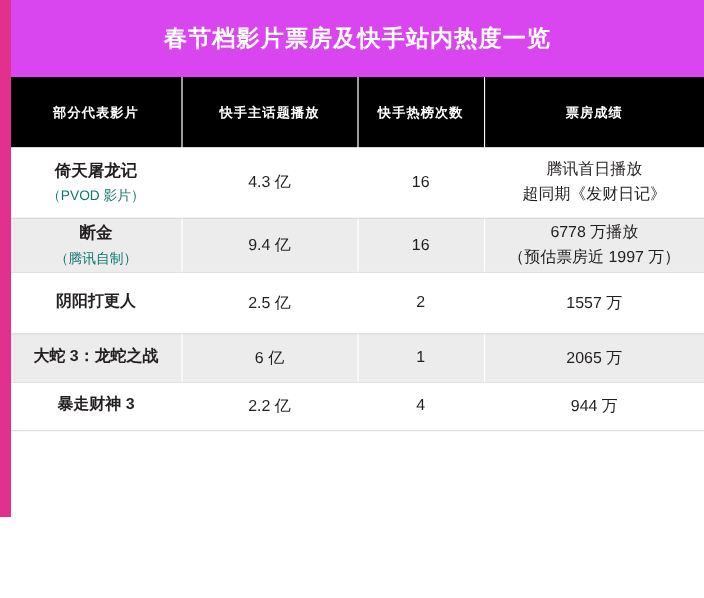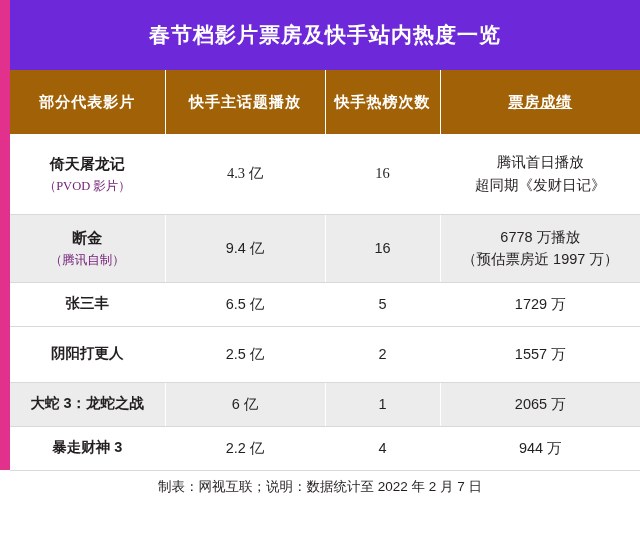--- a/index.html
+++ b/index.html
@@ -28,69 +28,69 @@
     width: 10px;
     height: 470px;
     background: #e2318d;
   }
   .title-bar {
     position: absolute;
     left: 10px;
     top: 0;
     width: 630px;
     height: 70px;
-    background: #6d28d9;
+    background: #d946ef;
     display: flex;
     align-items: center;
     justify-content: center;
   }
   .title-bar .title-text {
     color: #ffffff;
     font-size: 21px;
     font-weight: bold;
     letter-spacing: 1px;
   }
   table.main {
     position: absolute;
     left: 10px;
     top: 70px;
     width: 630px;
     border-collapse: collapse;
     table-layout: fixed;
   }
   table.main th {
-    background: #a16207;
+    background: #000000;
     color: #ffffff;
-    font-size: 15px;
+    font-size: 12px;
     font-weight: bold;
     height: 62px;
     text-align: center;
     letter-spacing: 1px;
     border-right: 1px solid #ffffff;
   }
-  table.main th:last-child { border-right: none; text-decoration: underline; }
+  table.main th:last-child { border-right: none; }
   table.main td {
     text-align: center;
     font-size: 14.5px;
     color: #231f20;
     border-right: 1px solid #ffffff;
     border-bottom: 1px solid #d9d9d9;
     vertical-align: middle;
   }
   table.main td:last-child { border-right: none; }
   tr.alt td { background: #ececec; }
   tr.plain td { background: #ffffff; }
   .cell-main {
     font-weight: bold;
     font-size: 15px;
     line-height: 1.5;
   }
   .cell-sub {
     display: block;
-    color: #701a75;
+    color: #0f766e;
     font-size: 12.5px;
     font-weight: normal;
     margin-top: 3px;
   }
   .two-line span { display: block; line-height: 1.55; }
   .footer {
     position: absolute;
     left: 0;
     top: 478px;
     width: 640px;
@@ -123,49 +123,43 @@
     </colgroup>
     <thead>
       <tr>
         <th>部分代表影片</th>
         <th>快手主话题播放</th>
         <th>快手热榜次数</th>
         <th>票房成绩</th>
       </tr>
     </thead>
     <tbody>
-      <tr class="plain" style="height:80px;font-family:Liberation Serif, serif;">
+      <tr class="plain" style="height:64px;">
         <td>
           <div class="cell-main">倚天屠龙记</div>
           <span class="cell-sub">（PVOD 影片）</span>
         </td>
         <td>4.3 亿</td>
         <td>16</td>
         <td class="two-line">
           <span>腾讯首日播放</span>
           <span>超同期《发财日记》</span>
         </td>
       </tr>
-      <tr class="alt" style="height:68px;">
+      <tr class="alt" style="height:49px;">
         <td>
           <div class="cell-main">断金</div>
           <span class="cell-sub">（腾讯自制）</span>
         </td>
         <td>9.4 亿</td>
         <td>16</td>
         <td class="two-line">
           <span>6778 万播放</span>
           <span>（预估票房近 1997 万）</span>
         </td>
-      </tr>
-      <tr class="plain" style="height:44px;">
-        <td class="cell-main">张三丰</td>
-        <td>6.5 亿</td>
-        <td>5</td>
-        <td>1729 万</td>
       </tr>
       <tr class="plain" style="height:56px;">
         <td class="cell-main">阴阳打更人</td>
         <td>2.5 亿</td>
         <td>2</td>
         <td>1557 万</td>
       </tr>
       <tr class="alt" style="height:44px;">
         <td class="cell-main">大蛇 3：龙蛇之战</td>
         <td>6 亿</td>
@@ -174,15 +168,14 @@
       </tr>
       <tr class="plain" style="height:44px;margin-top:22px;">
         <td class="cell-main">暴走财神 3</td>
         <td>2.2 亿</td>
         <td>4</td>
         <td>944 万</td>
       </tr>
     </tbody>
   </table>
 
-  <div class="footer">制表：网视互联；说明：数据统计至 2022 年 2 月 7 日</div>
 
 </div>
 
 </body></html>

